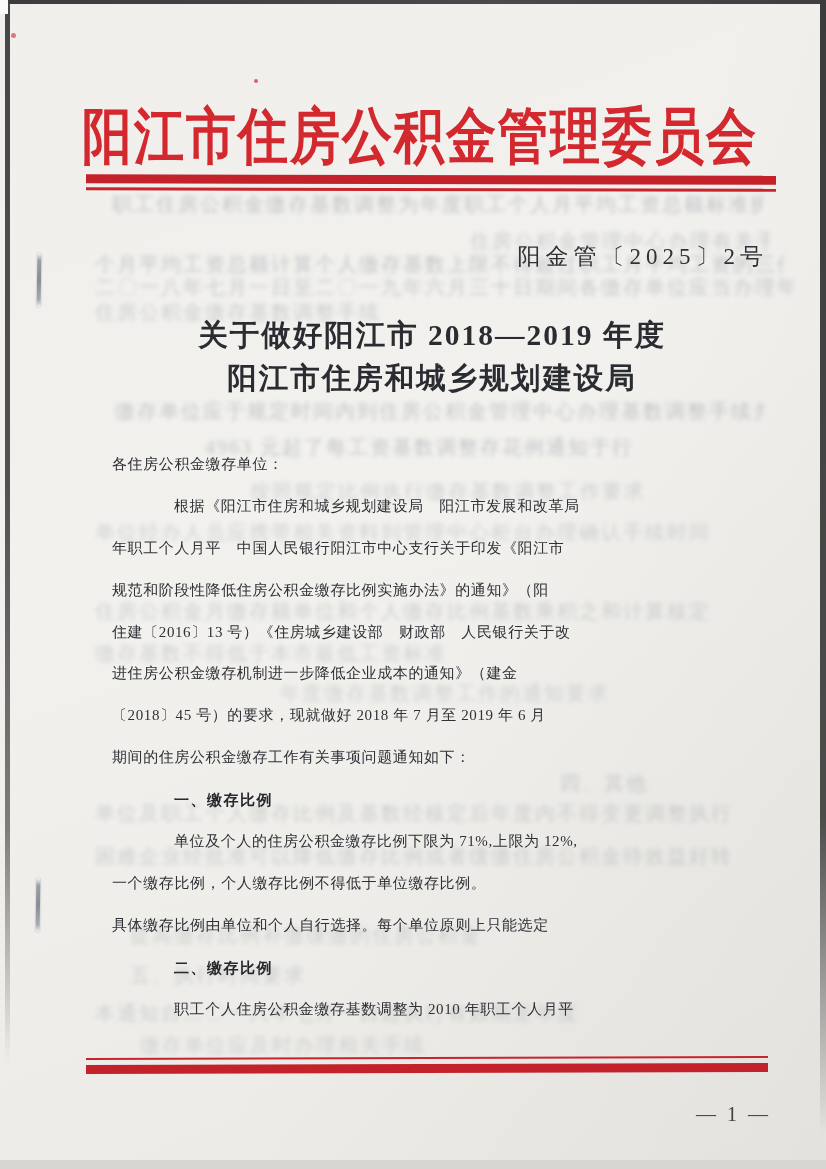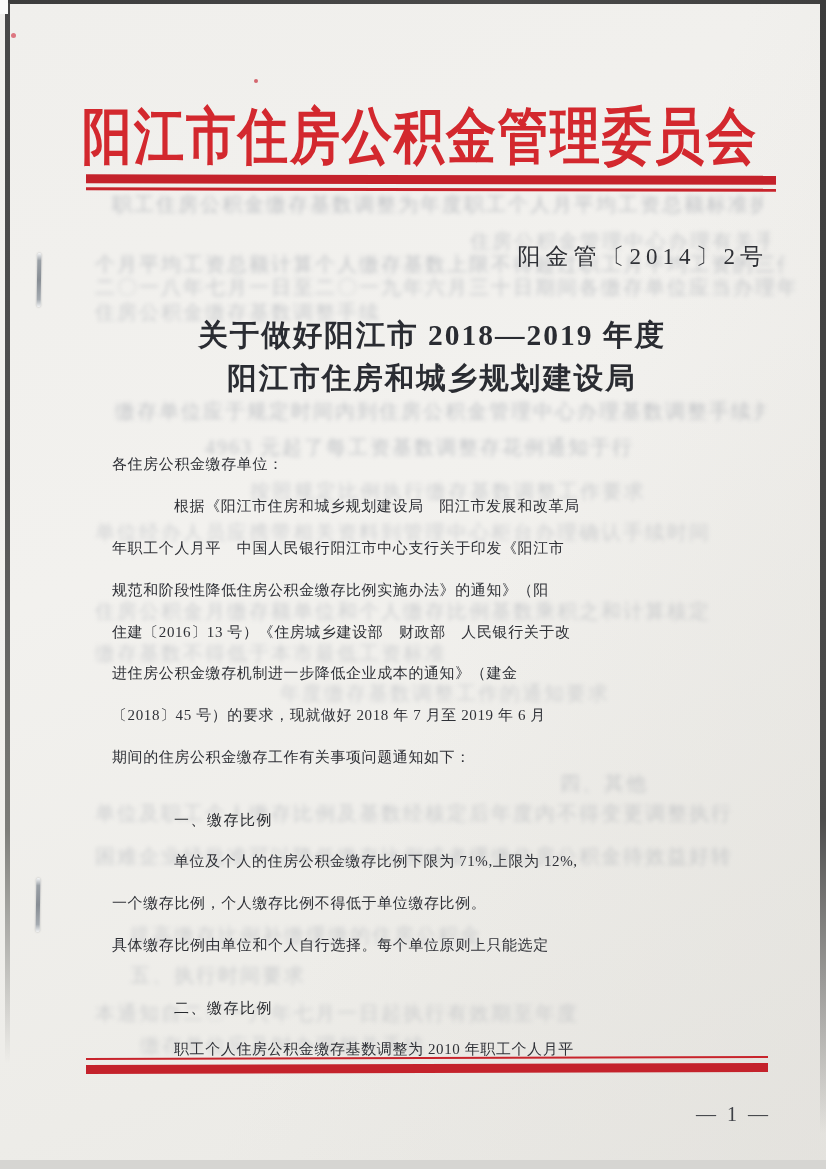--- a/index.html
+++ b/index.html
@@ -48,21 +48,21 @@
     letter-spacing:2px;white-space:nowrap;
   }
   .body-text{
     position:absolute;left:112px;top:444px;width:690px;z-index:4;
     font-size:15px;line-height:41.9px;color:#2f3137;letter-spacing:.6px;
   }
   .bline{white-space:nowrap;height:41.9px;}
   .bline.indent{padding-left:62px;}
   .bline.heading{
     padding-left:62px;font-family:"Liberation Sans","DejaVu Sans",sans-serif;
-    font-weight:normal;color:#26282d;letter-spacing:1.5px;margin-top:20px;
+    font-weight:bold;color:#26282d;letter-spacing:1.5px;
   }
   .page-number{
     position:absolute;top:1103px;right:55px;z-index:4;
     font-size:20px;letter-spacing:3px;color:#3e4046;white-space:nowrap;
   }
   
   .bleed{
     position:absolute;z-index:2;font-size:20px;letter-spacing:2px;
     color:#7e8591;filter:blur(2.3px);white-space:nowrap;overflow:hidden;
   }
@@ -87,21 +87,21 @@
   <div class="staple" style="left:37px;top:253px;"></div>
   <div class="staple" style="left:36px;top:878px;"></div>
 
   <div class="speck" style="left:11px;top:33px;width:5px;height:5px;background:#dd7680;"></div>
   <div class="speck" style="left:254px;top:79px;width:4px;height:4px;background:#d4666e;"></div>
 
   <div class="org-title" style="color:#d3282e;" title="阳江市住房公积金管理委员会">阳江市住房公积金管理委员会</div>
   <div class="rule rule-h-thick" style="background:#c4222b;"></div>
   <div class="rule rule-h-thin" style="background:#c8242c;"></div>
 
-  <div class="doc-number">阳金管〔2014〕2号</div>
+  <div class="doc-number">阳金管〔2025〕2号</div>
 
   <div class="doc-title">
     <div>关于做好阳江市 2018—2019 年度</div>
     <div>阳江市住房和城乡规划建设局</div>
   </div>
 
   <div class="body-text">
       <div class="bline plain">各住房公积金缴存单位：</div>
       <div class="bline indent">根据《阳江市住房和城乡规划建设局　阳江市发展和改革局</div>
       <div class="bline plain">年职工个人月平　中国人民银行阳江市中心支行关于印发《阳江市</div>

